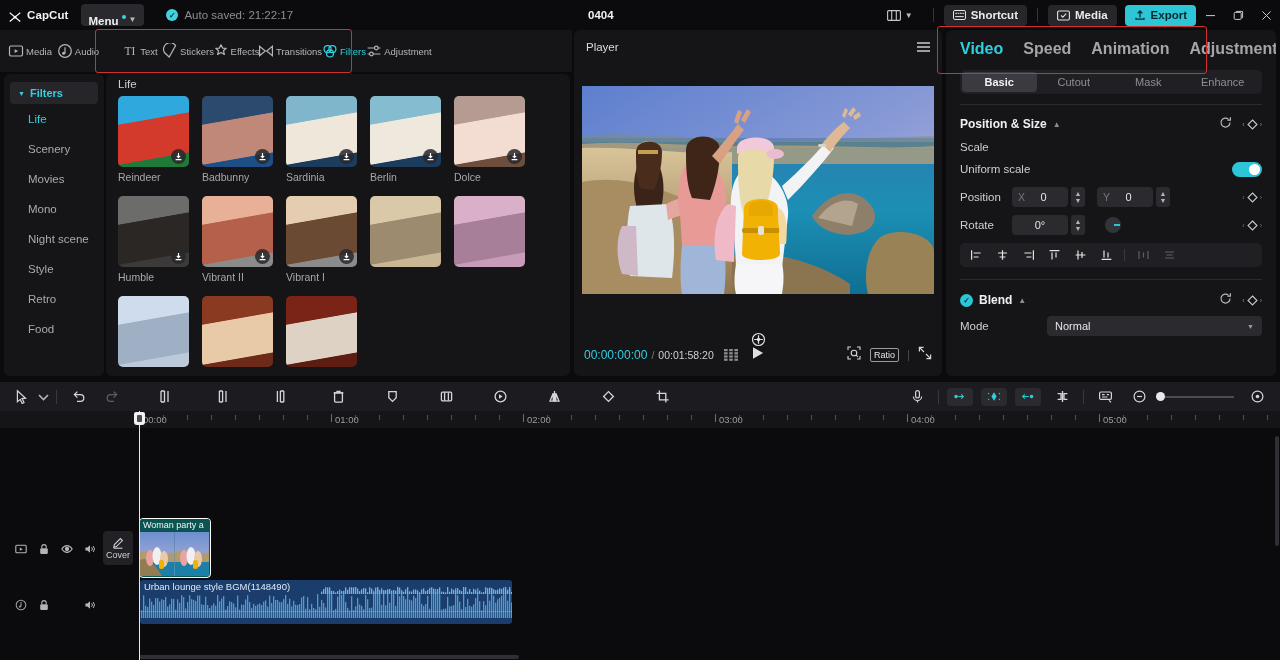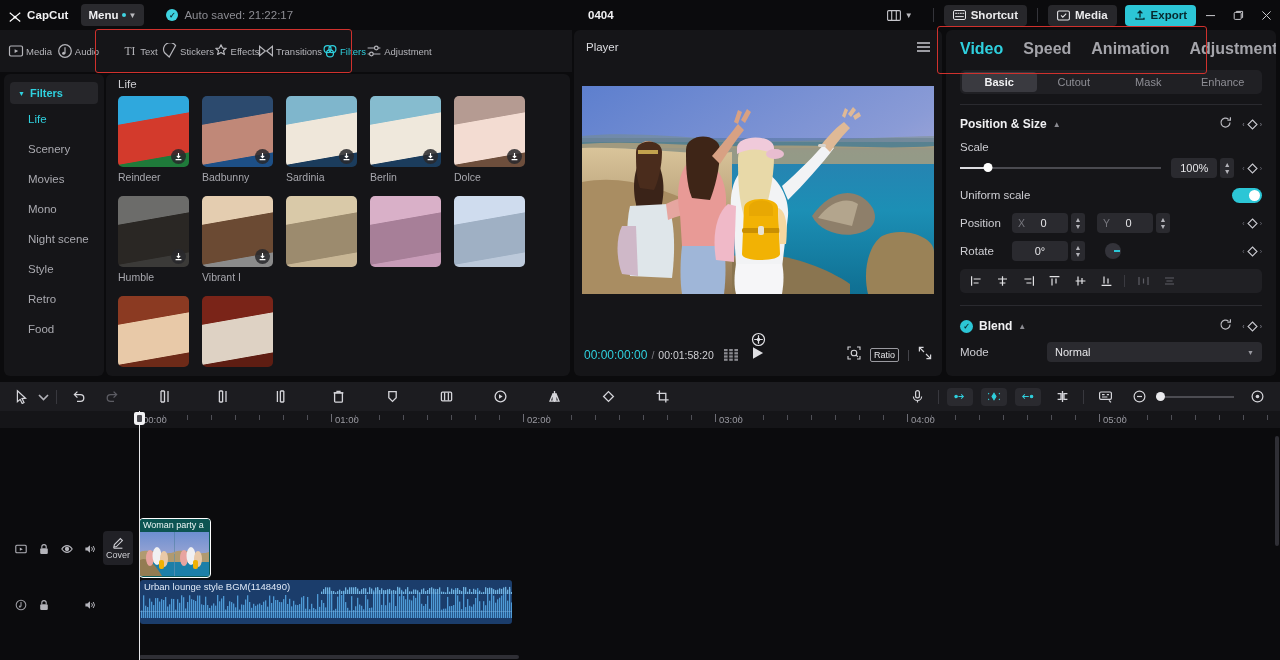--- a/index.html
+++ b/index.html
@@ -17,21 +17,21 @@
     position: absolute; top: 0; left: 0; width: 1280px; height: 30px;
     background: #0b0b0d;
     display: flex; align-items: center;
   }
   .brand { display: flex; align-items: center; gap: 5px; margin-left: 8px; }
   .brand-logo { width: 14px; height: 12px; color: #fff; }
   .brand-name { font-size: 11.5px; font-weight: bold; color: #f2f2f4; letter-spacing: .1px; }
   .menu-btn {
     margin-left: 12px; height: 20px; padding: 11px 8px;
     background: #2a2a2e; border-radius: 4px;
-    display: flex; align-items: center; gap: 3px;
+    display: flex; gap: 3px;
     font-size: 11.5px; font-weight: bold; color: #efeff1;
     cursor: pointer;
   }
   .menu-dot { width: 4px; height: 4px; border-radius: 50%; background: #3fd3e0; }
   .caret { font-size: 8px; color: #b9b9bd; }
   .autosave { margin-left: 22px; display: flex; align-items: center; gap: 6px; font-size: 11.5px; color: #8d8d93; }
   .check-circle {
     width: 12px; height: 12px; border-radius: 50%; background: #3fd3e0;
     display: flex; align-items: center; justify-content: center;
     font-size: 8px; color: #10262b; font-weight: bold;
@@ -514,20 +514,31 @@
             <div class="dl">
               <svg viewBox="0 0 9 9" fill="none" stroke="#fff" stroke-width="1.1">
                 <path d="M4.5 1v4.4M2.8 3.9l1.7 1.7 1.7-1.7M1.6 7.6h5.8"></path>
               </svg>
             </div>
           </div>
           <div class="cap">Humble</div>
         </div>
         <div class="cell">
           <div class="thumb">
+            <div class="art" style="background: linear-gradient(170deg, rgb(232, 176, 150) 0%, rgb(232, 176, 150) 34%, rgb(180, 96, 74) 35%, rgb(180, 96, 74) 82%, rgb(139, 139, 139) 83%, rgb(139, 139, 139) 100%);"></div>
+            <div class="dl">
+              <svg viewBox="0 0 9 9" fill="none" stroke="#fff" stroke-width="1.1">
+                <path d="M4.5 1v4.4M2.8 3.9l1.7 1.7 1.7-1.7M1.6 7.6h5.8"></path>
+              </svg>
+            </div>
+          </div>
+          <div class="cap">Vibrant II</div>
+        </div>
+        <div class="cell">
+          <div class="thumb">
             <div class="art" style="background: linear-gradient(170deg, rgb(228, 205, 176) 0%, rgb(228, 205, 176) 34%, rgb(107, 74, 51) 35%, rgb(107, 74, 51) 82%, rgb(139, 139, 139) 83%, rgb(139, 139, 139) 100%);"></div>
             <div class="dl">
               <svg viewBox="0 0 9 9" fill="none" stroke="#fff" stroke-width="1.1">
                 <path d="M4.5 1v4.4M2.8 3.9l1.7 1.7 1.7-1.7M1.6 7.6h5.8"></path>
               </svg>
             </div>
           </div>
           <div class="cap">Vibrant I</div>
         </div>
         <div class="cell">
@@ -727,38 +738,20 @@
           <svg width="11" height="11" viewBox="0 0 11 11" fill="none" stroke="#c6c6cc" stroke-width="1.1">
               <path d="M5.5 1 L10 5.5 L5.5 10 L1 5.5Z"></path>
             </svg>
           <span style="font-size:7px;color:#70707a">›</span>
         </span>
       </span>
     </div>
 
     <div class="row lbl-row">
       <span>Scale</span>
-    </div>
-    <div class="slider-row">
-      <span class="track">
-        <span class="fill"></span>
-        <span class="knob"></span>
-      </span>
-      <span class="numbox">100%</span>
-      <span class="stepper">
-          <span>▲</span>
-          <span>▼</span>
-        </span>
-      <span class="diamond" style="margin-left:8px">
-        <span style="font-size:7px;color:#70707a">‹</span>
-        <svg width="11" height="11" viewBox="0 0 11 11" fill="none" stroke="#c6c6cc" stroke-width="1.1">
-            <path d="M5.5 1 L10 5.5 L5.5 10 L1 5.5Z"></path>
-          </svg>
-        <span style="font-size:7px;color:#70707a">›</span>
-      </span>
     </div>
 
     <div class="row">
       <span>Uniform scale</span>
       <span class="toggle" style="margin-left:auto">
           <i></i>
         </span>
     </div>
 
     <div class="row">

